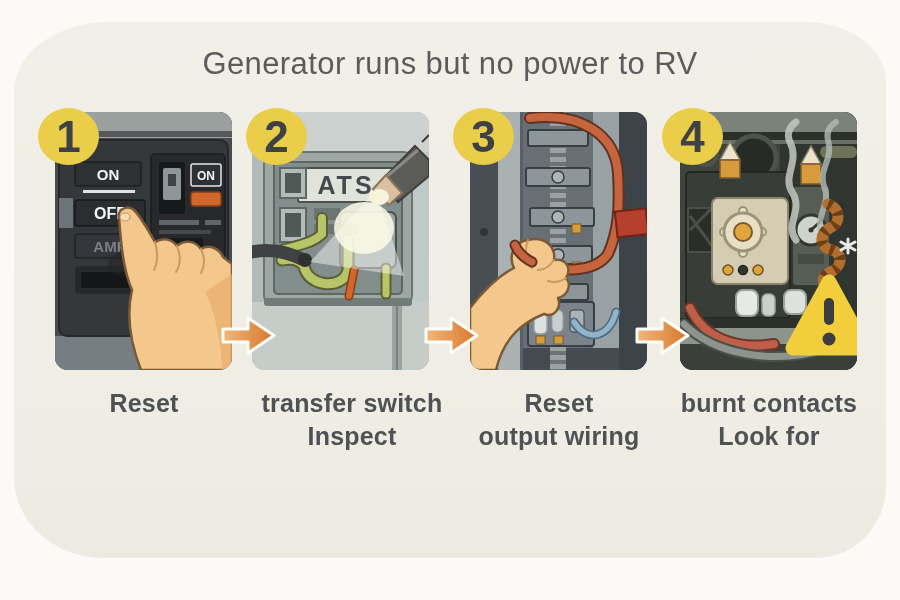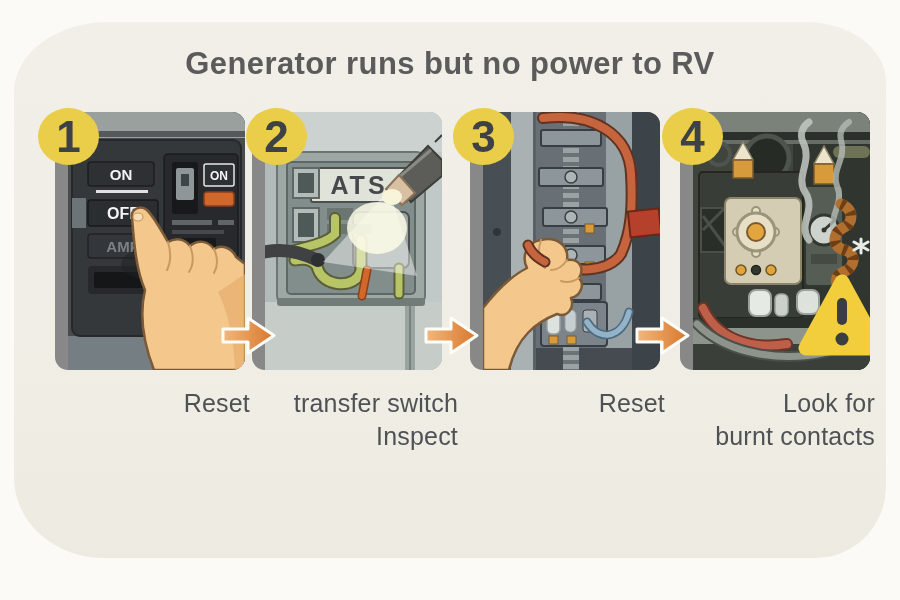--- a/index.html
+++ b/index.html
@@ -8,41 +8,41 @@
     background:var(--page-bg,#fbfaf7);
     font-family:"Liberation Sans", sans-serif;
   }
   .card{
     position:absolute;left:14px;top:22px;width:872px;height:536px;
     background:linear-gradient(180deg,var(--card-bg,#f1efe7) 0%,#efede4 70%,#edebe1 100%);
     border-radius:95px 80px 70px 90px / 70px 60px 72px 80px;
   }
   .title{
     position:absolute;left:0;top:46px;width:900px;text-align:center;
-    font-size:31px;font-weight:bold;color:var(--title-color,#5b5b5b);
+    font-size:31px;font-weight:normal;color:var(--title-color,#5b5b5b);
     letter-spacing:.4px;
   }
   .panel{
     position:absolute;top:112px;width:177px;height:258px;border-radius:13px;
-    overflow:hidden;background:#888;z-index:1;padding-left:13px;
+    overflow:hidden;background:#888;z-index:1;
   }
   .panel svg{display:block;width:177px;height:258px;}
   #panel-1{left:55px}#panel-2{left:252px}#panel-3{left:470px}#panel-4{left:680px}
   .badge{
     position:absolute;top:108px;width:61px;height:57px;border-radius:50%;
     background:var(--badge-bg,#eacd49);z-index:3;
     display:flex;align-items:center;justify-content:center;
     font-size:44px;font-weight:bold;color:var(--badge-text,#3e4246);
   }
   #badge-1{left:38px}#badge-2{left:246px}#badge-3{left:453px}#badge-4{left:662px}
   .arrow{position:absolute;top:313px;width:57px;height:45px;z-index:2;}
   #arrow-1{left:221px}#arrow-2{left:424px}#arrow-3{left:635px}
   .step-label{
-    position:absolute;top:387px;width:212px;text-align:right;
-    font-size:25px;line-height:33px;font-weight:400;color:var(--label-color,#4f5255);
+    position:absolute;top:387px;width:212px;text-align:center;
+    font-size:25px;line-height:33px;font-weight:700;color:var(--label-color,#4f5255);
     letter-spacing:.2px;
   }
   #label-1{left:38px}#label-2{left:246px}#label-3{left:453px}#label-4{left:663px}
   .defs-holder{position:absolute;width:0;height:0;}
 </style>
 </head>
 <body>
 
 <svg class="defs-holder" aria-hidden="true">
   <defs>
@@ -312,17 +312,18 @@
 
 <div class="step-label" id="label-1">
   <div>Reset</div>
 </div>
 <div class="step-label" id="label-2">
   <div>transfer switch</div>
   <div>Inspect</div>
 </div>
 <div class="step-label" id="label-3">
   <div>Reset</div>
+  <div>output wiring</div>
 </div>
 <div class="step-label" id="label-4">
+  <div>burnt contacts</div>
   <div>Look for</div>
-  <div>burnt contacts</div>
 </div>
 
 </body></html>

